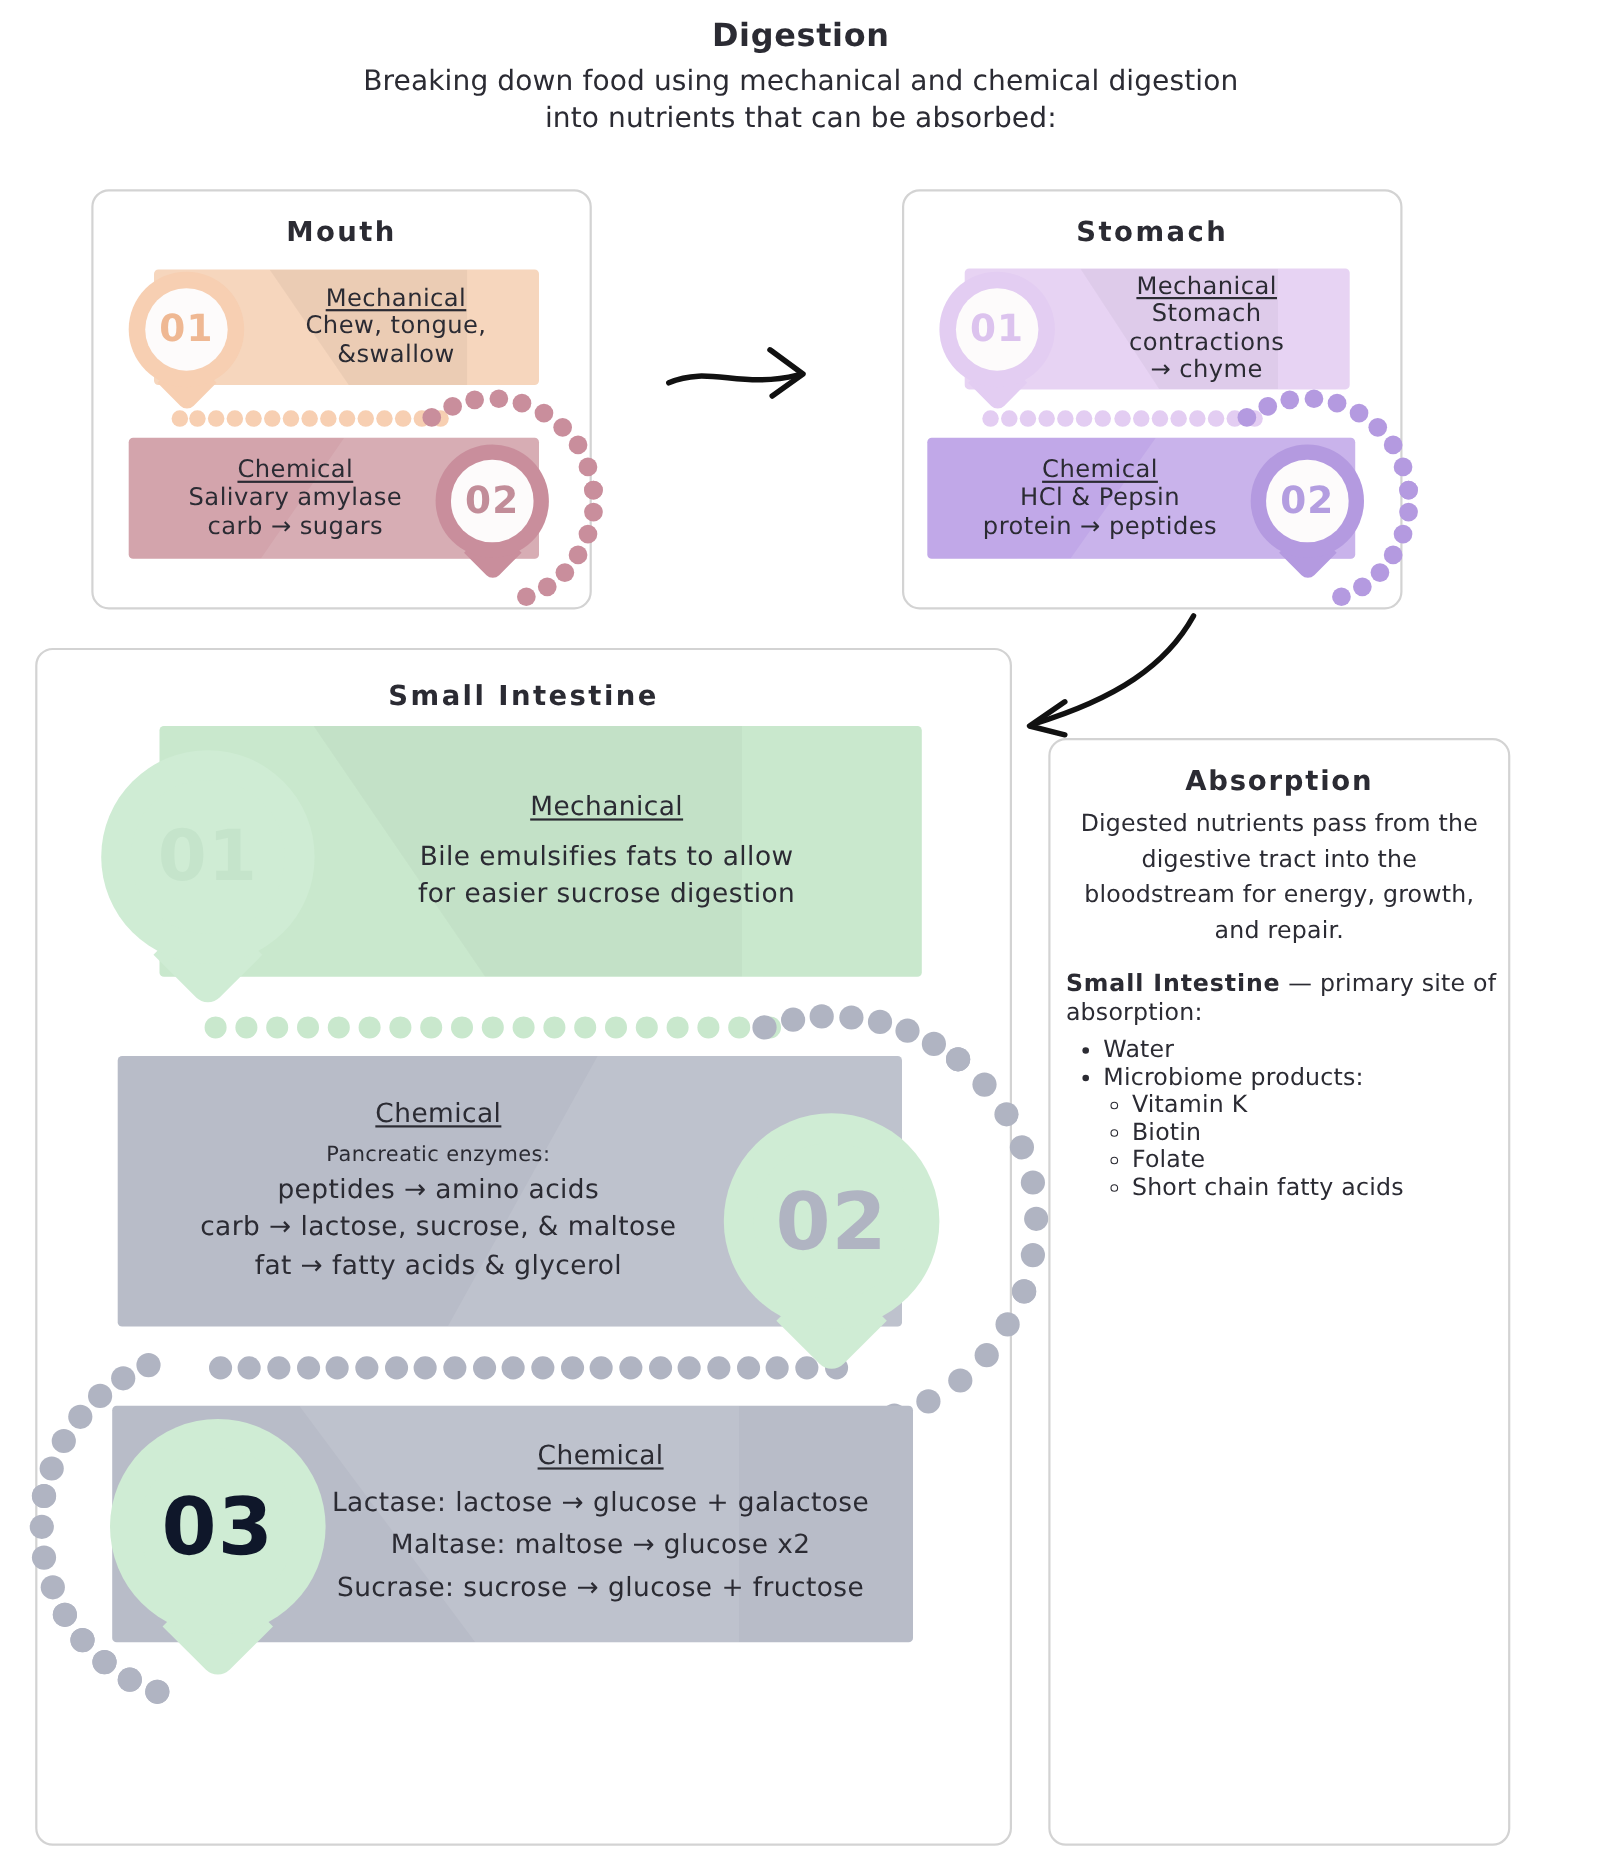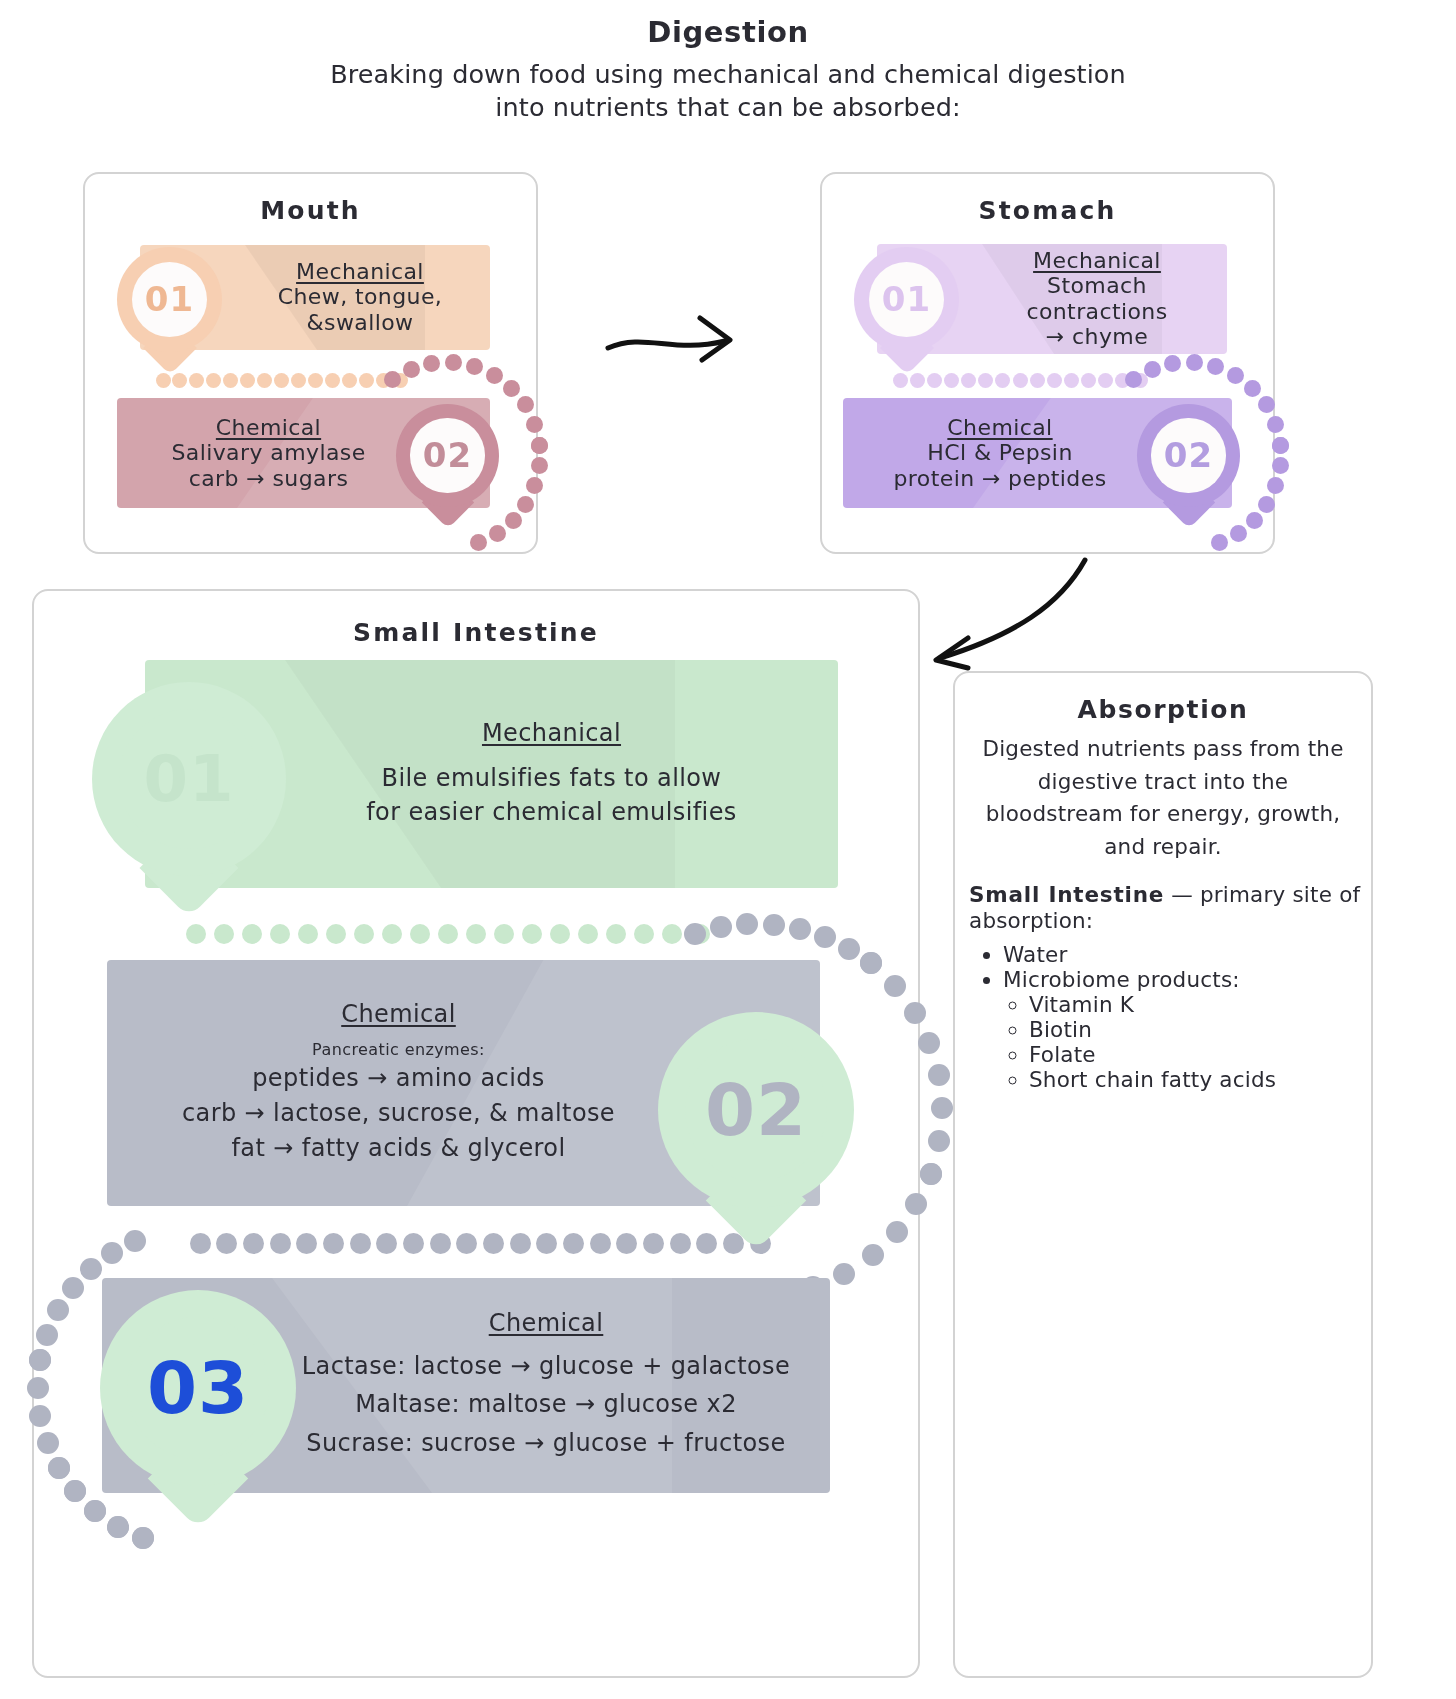--- a/index.html
+++ b/index.html
@@ -246,21 +246,21 @@
 
   <div class="card" id="intestine-card" style="left:32px;top:589px;width:888px;height:1089px;">
     <div class="card-title" style="position:absolute;left:0;top:27px;width:100%;">Small Intestine</div>
   </div>
 
   <div class="step-body" style="left:145px;top:660px;width:693px;height:228px;background:#c9e8cd;border-radius:4px;padding-left:120px;box-sizing:border-box;">
     <div style="position:absolute;left:140px;top:0;width:390px;height:228px;background:rgba(0,0,0,0.028);clip-path:polygon(0 0,100% 0,100% 100%,40% 100%);"></div>
     <div style="position:relative;z-index:2;">
       <div class="sub-label" style="font-size:24px;margin-bottom:14px;">Mechanical</div>
       <div class="sub-text" style="font-size:24px;line-height:1.42;">Bile emulsifies fats to allow</div>
-      <div class="sub-text" style="font-size:24px;line-height:1.42;">for easier chemical emulsifies</div>
+      <div class="sub-text" style="font-size:24px;line-height:1.42;">for easier sucrose digestion</div>
     </div>
   </div>
   <div class="pin" style="left:92px;top:682px;width:194px;height:194px;z-index:4;">
     <div class="pin-tail" style="background:#cfecd4;"></div>
     <div class="pin-outer" style="background:#cfecd4;"></div>
     <div class="pin-inner" style="background:#cfecd4;color:#c5e4cb;font-size:64px;">01</div>
   </div>
 
   <div id="si-dots-1" style="position: absolute; left: 0px; top: 0px; width: 1456px; height: 1699px; pointer-events: none;">
       <div class="dot" style="left: 186px; top: 924px; width: 20px; height: 20px; background: rgb(201, 232, 205);"></div>
@@ -303,21 +303,21 @@
       <div class="dot" style="left: 885.801px; top: 1220.54px; width: 22px; height: 22px; background: rgb(176, 180, 194);"></div>
       <div class="dot" style="left: 861.548px; top: 1243.96px; width: 22px; height: 22px; background: rgb(176, 180, 194);"></div>
       <div class="dot" style="left: 833.466px; top: 1262.61px; width: 22px; height: 22px; background: rgb(176, 180, 194);"></div>
       <div class="dot" style="left: 802.477px; top: 1275.9px; width: 22px; height: 22px; background: rgb(176, 180, 194);"></div>
     </div>
 
   <div class="step-body" style="left:107px;top:960px;width:713px;height:246px;background:#b8bcc8;border-radius:4px;padding-right:130px;box-sizing:border-box;">
     <div style="position:absolute;left:300px;top:0;width:413px;height:246px;background:rgba(255,255,255,0.09);clip-path:polygon(33% 0,100% 0,100% 100%,0 100%);"></div>
     <div style="position:relative;z-index:2;">
       <div class="sub-label" style="font-size:24px;margin-bottom:10px;">Chemical</div>
-      <div class="sub-text" style="font-size:16px;line-height:1.45;">Pancreatic enzymes:</div>
+      <div class="sub-text" style="font-size:19px;line-height:1.45;">Pancreatic enzymes:</div>
       <div class="sub-text" style="font-size:24px;line-height:1.45;">peptides → amino acids</div>
       <div class="sub-text" style="font-size:24px;line-height:1.45;">carb → lactose, sucrose, &amp; maltose</div>
       <div class="sub-text" style="font-size:24px;line-height:1.45;">fat → fatty acids &amp; glycerol</div>
     </div>
   </div>
   <div class="pin" style="left:658px;top:1012px;width:196px;height:196px;z-index:4;">
     <div class="pin-tail" style="background:#cfecd4;"></div>
     <div class="pin-outer" style="background:#cfecd4;"></div>
     <div class="pin-inner" style="background:#cfecd4;color:#b0b4c2;font-size:72px;">02</div>
   </div>
@@ -373,21 +373,21 @@
     <div style="position:relative;z-index:2;">
       <div class="sub-label" style="font-size:24px;margin-bottom:10px;">Chemical</div>
       <div class="sub-text" style="font-size:24px;line-height:1.6;">Lactase: lactose → glucose + galactose</div>
       <div class="sub-text" style="font-size:24px;line-height:1.6;">Maltase: maltose → glucose x2</div>
       <div class="sub-text" style="font-size:24px;line-height:1.6;">Sucrase: sucrose → glucose + fructose</div>
     </div>
   </div>
   <div class="pin" style="left:100px;top:1290px;width:196px;height:196px;z-index:4;">
     <div class="pin-tail" style="background:#cfecd4;"></div>
     <div class="pin-outer" style="background:#cfecd4;"></div>
-    <div class="pin-inner" style="background:#cfecd4;color:#1d4ed8;font-size:72px;">03</div>
+    <div class="pin-inner" style="background:#cfecd4;color:#0f172a;font-size:72px;">03</div>
   </div>
 
   <div class="card" id="absorption-card" style="left:953px;top:671px;width:420px;height:1007px;padding-top:22px;">
     <div id="absorption-title">Absorption</div>
     <div class="abs-para">Digested nutrients pass from the digestive tract into the bloodstream for energy, growth, and repair.</div>
 
     <div class="abs-head">
       <b>Small Intestine</b><span> — primary site of absorption:</span>
     </div>
 

